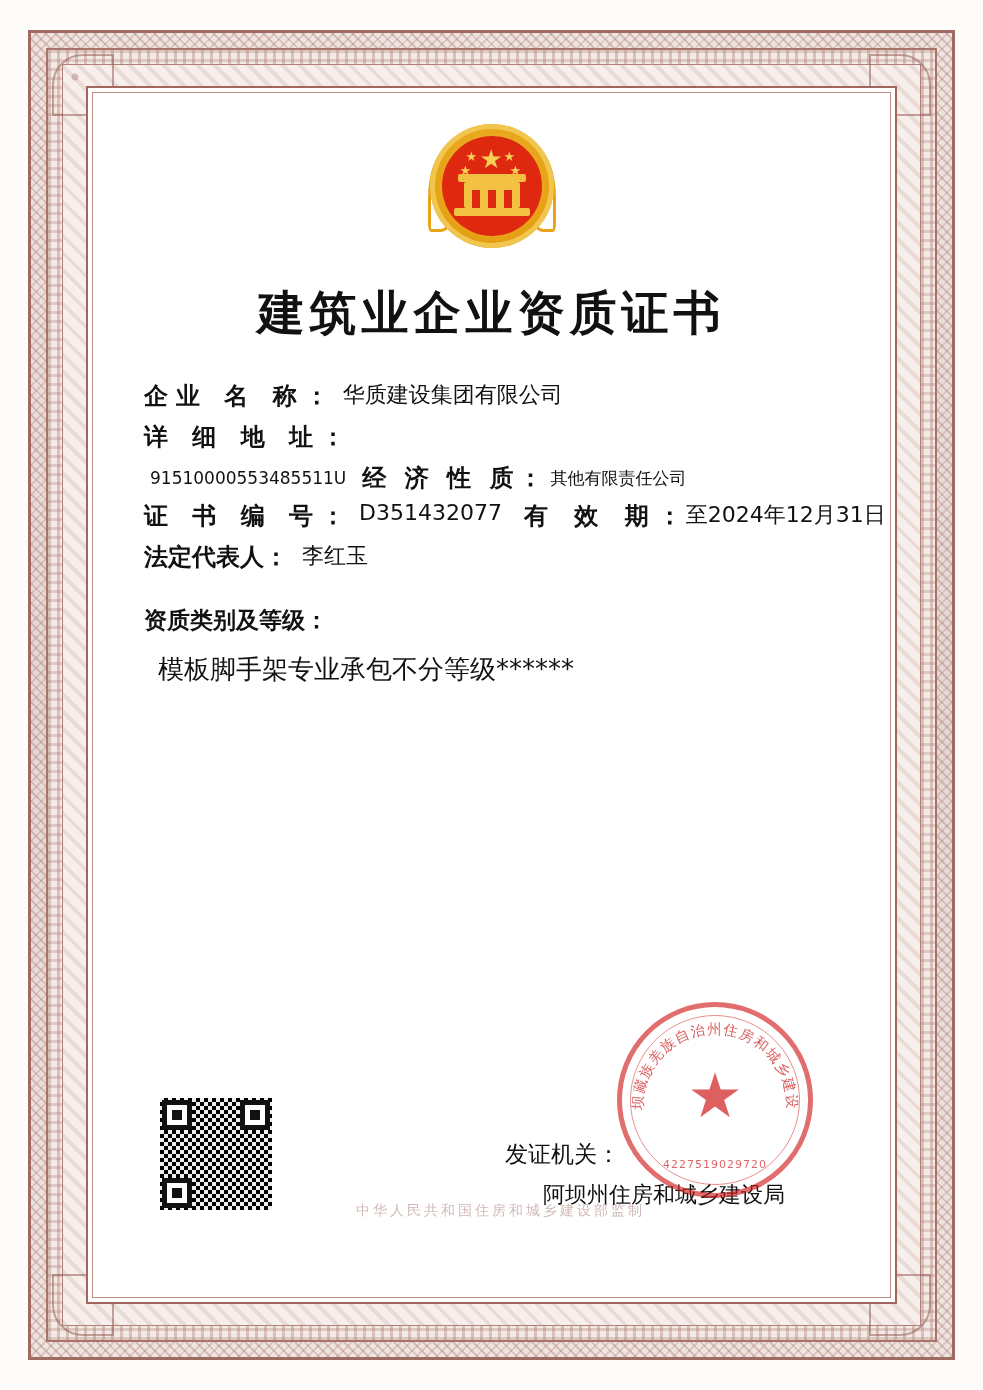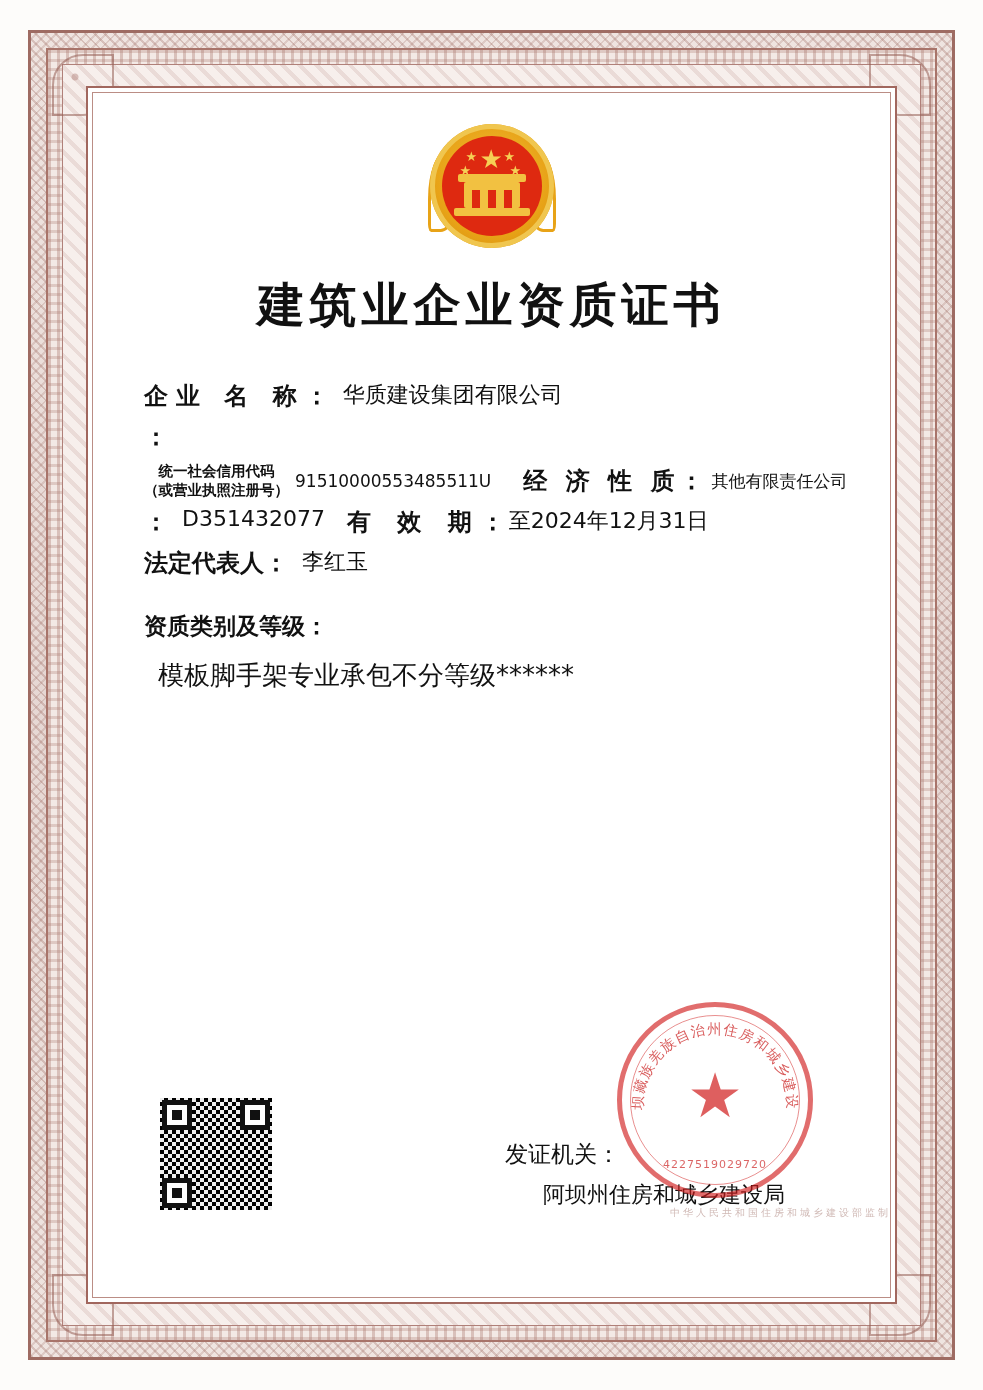--- a/index.html
+++ b/index.html
@@ -202,21 +202,21 @@
     border-top-color: transparent;
     border-right-color: transparent;
   }
   .emblem .wheat-l { left: 6px; }
   .emblem .wheat-r { right: 6px; transform: scaleX(-1); }
 
   
   .title {
     position: absolute;
     left: 0; right: 0;
-    top: 182px;
+    top: 190px;
     text-align: center;
     font-family: "DejaVu Sans", sans-serif;
     font-weight: bold;
     font-size: 47px;
     letter-spacing: 5px;
     color: #111111;
   }
 
   
   .fields {
@@ -272,21 +272,21 @@
     color: #111;
     margin-left: 6px;
     white-space: nowrap;
   }
   .econ-label {
     font-family: "DejaVu Sans", sans-serif;
     font-weight: bold;
     font-size: 24px;
     letter-spacing: 5px;
     color: #111;
-    margin-left: 32px;
+    margin-left: 16px;
     white-space: nowrap;
   }
   .econ-value {
     font-family: "DejaVu Sans", sans-serif;
     font-size: 17px;
     color: #111;
     margin-left: 8px;
     white-space: nowrap;
   }
   .valid-label {
@@ -413,22 +413,22 @@
     font-size: 11px;
     color: rgba(200,20,20,0.8);
     letter-spacing: 1px;
   }
 
   
   .micro-text {
     position: absolute;
     left: 18px; right: 0;
     bottom: 78px;
-    text-align: right;
-    font-size: 10px;
+    text-align: center;
+    font-size: 14px;
     letter-spacing: 3px;
     color: rgba(150,100,92,0.45);
   }
 </style>
 </head>
 <body>
 
 <div id="certificate">
 
   <div class="border-outer"></div>
@@ -467,35 +467,33 @@
 
     <div class="fields">
 
       <div class="row">
         <span class="label spaced">企业 名 称</span>
         <span class="colon">：</span>
         <span class="value">华质建设集团有限公司</span>
       </div>
 
       <div class="row">
+        <span class="label spaced">详 细 地 址</span>
         <span class="colon">：</span>
       </div>
 
       <div class="row-credit">
-        <span style="display:inline-block; text-align:center;">
-          <span class="credit-label" style="display:block;">统一社会信用代码</span>
-          <span class="credit-label" style="display:block;">（或营业执照注册号）</span>
-        </span>
         <span class="credit-value">91510000553485511U</span>
         <span class="econ-label">经 济 性 质</span>
         <span class="colon">：</span>
         <span class="econ-value">其他有限责任公司</span>
       </div>
 
       <div class="row">
+        <span class="label spaced">证 书 编 号</span>
         <span class="colon">：</span>
         <span class="value">D351432077</span>
         <span class="valid-label">有 效 期</span>
         <span class="colon">：</span>
         <span class="value" style="margin-left:4px;">至2024年12月31日</span>
       </div>
 
       <div class="row">
         <span class="label">法定代表人</span>
         <span class="colon">：</span>

